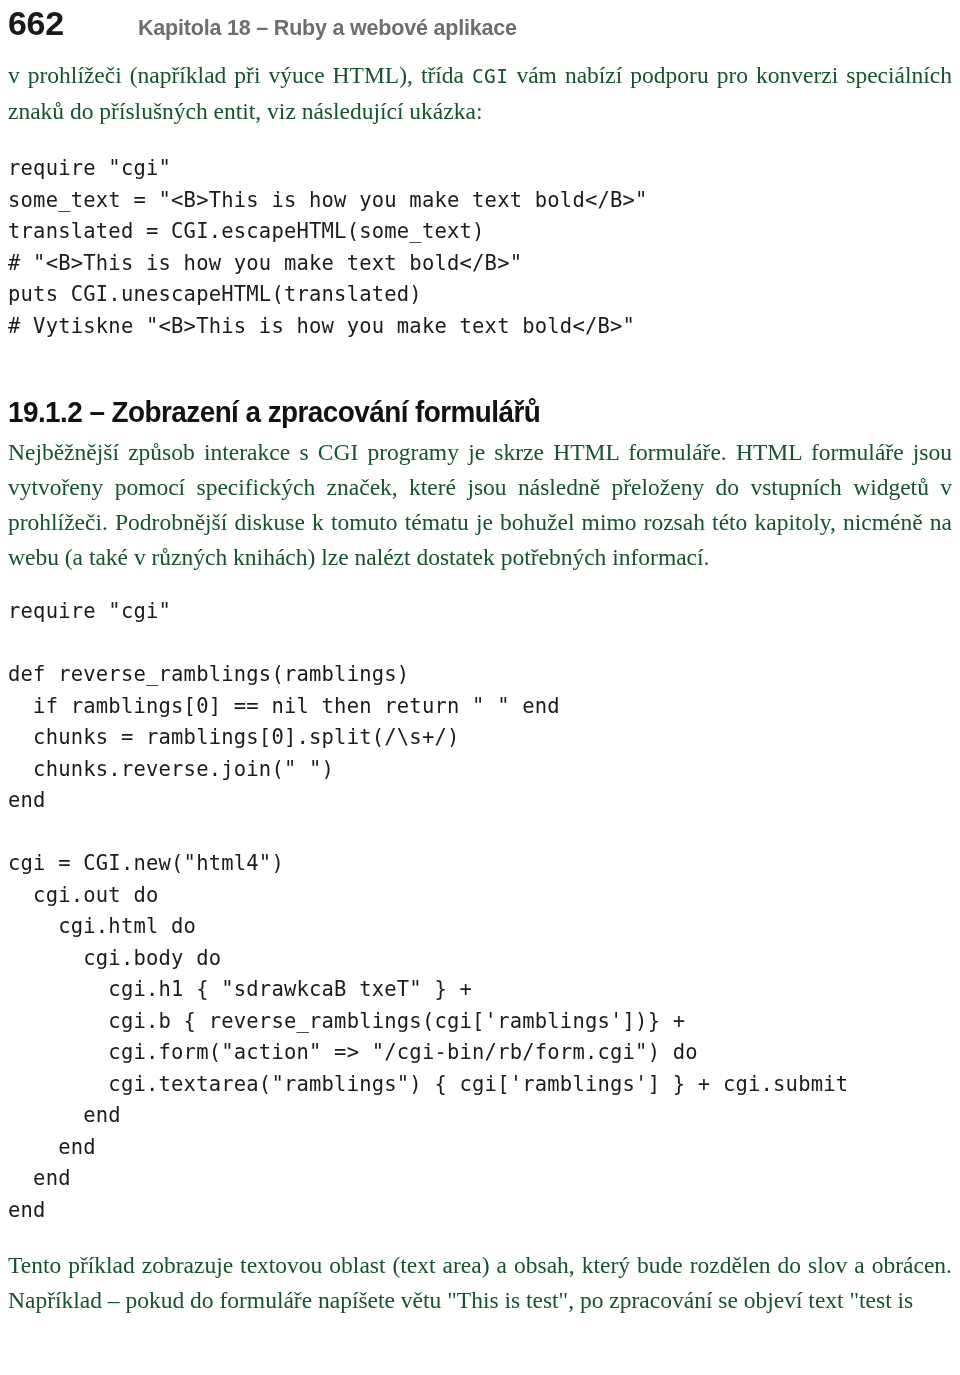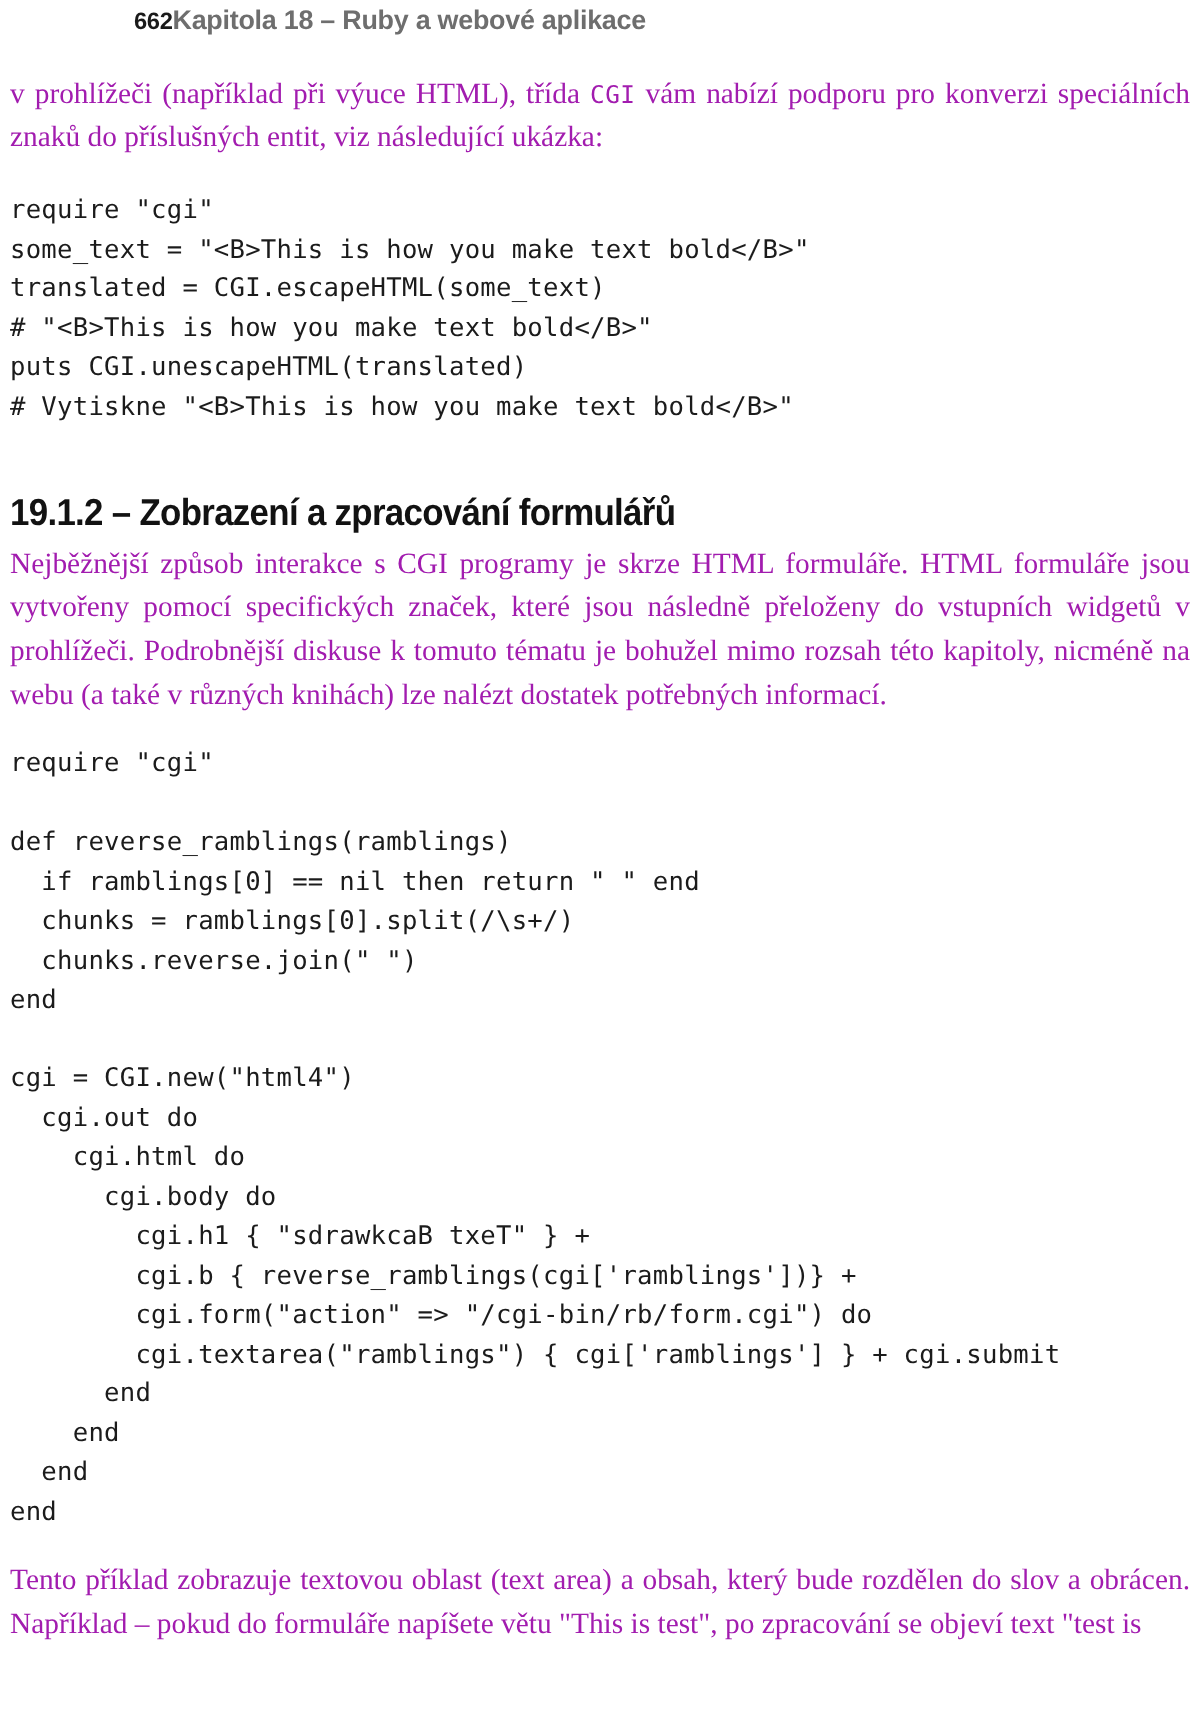--- a/index.html
+++ b/index.html
@@ -22,41 +22,40 @@
   .running-head {
     display: flex;
     align-items: baseline;
     height: 42px;
     padding-top: 4px;
     box-sizing: border-box;
   }
   .folio {
     font-family: "Liberation Sans", sans-serif;
     font-weight: bold;
-    font-size: 19px;
+    font-size: 34px;
     color: #1a1a1a;
     letter-spacing: -0.3px;
     width: 130px;
     flex: 0 0 130px;
-    text-align: right;
   }
   .chapter-title {
     font-family: "Liberation Sans", sans-serif;
     font-weight: bold;
     font-size: 21.5px;
     color: #6e6e6e;
     letter-spacing: -0.2px;
   }
 
   
   .body-text {
     font-family: "Liberation Serif", serif;
     font-size: 23.5px;
     line-height: 35px;
-    color: #a21caf;
+    color: #14532d;
     text-align: justify;
     text-justify: inter-word;
     margin: 0;
     hyphens: manual;
   }
   .body-text.first-block {
     margin-top: 16px;
   }
   .body-text + .body-text {
     margin-top: 13px;

